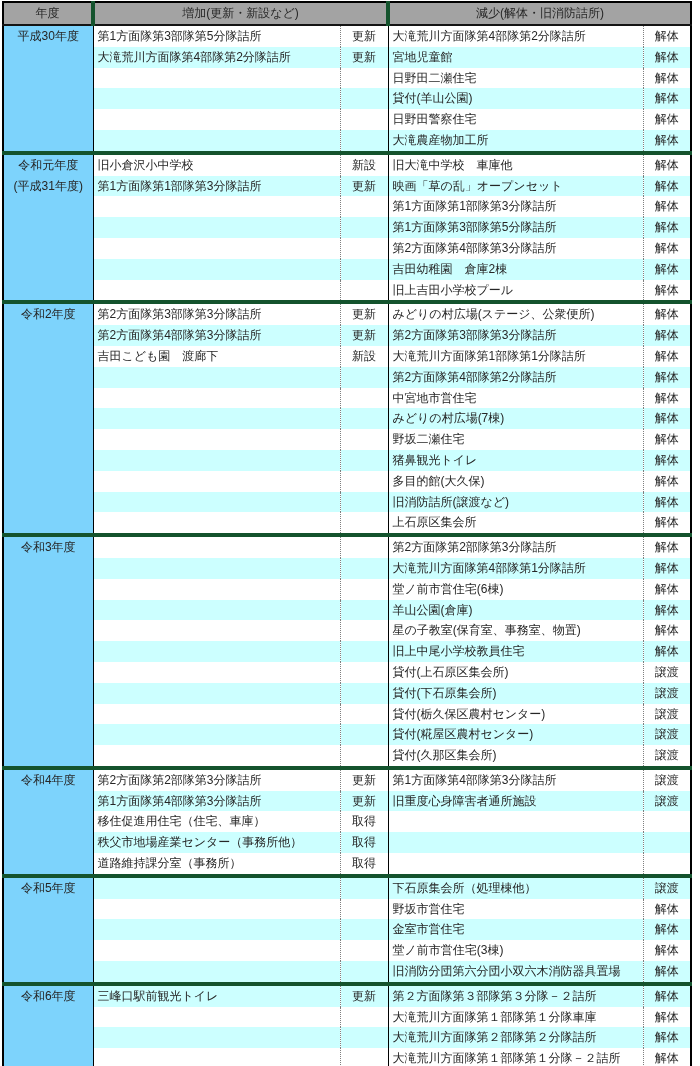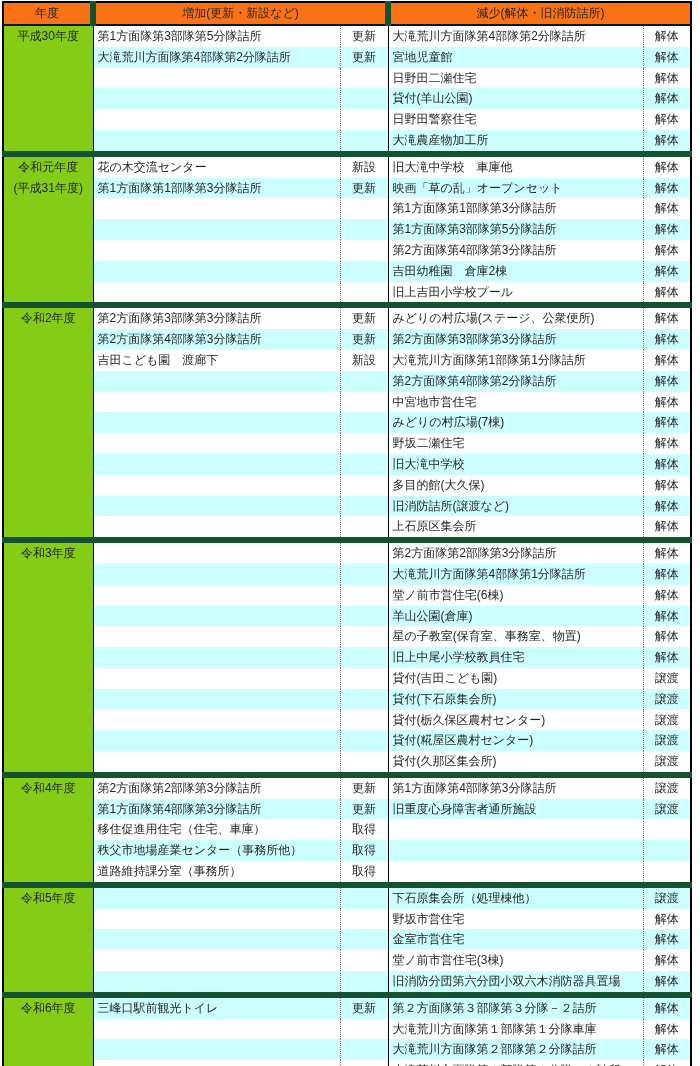--- a/index.html
+++ b/index.html
@@ -23,37 +23,37 @@
     padding: 0;
     overflow: hidden;
     white-space: nowrap;
     font-weight: normal;
   }
   thead th {
     text-align: center;
     height: 21px;
     line-height: 21px;
     border-bottom: 2px solid #141414;
-    background: #f97316;
-  }
-  thead th.bl-solid { border-left: 6px solid #14532d; }
+    background: #a3a3a3;
+  }
+  thead th.bl-solid { border-left: 4px solid #14532d; }
   td.year {
     text-align: center;
     vertical-align: top;
-    background: #84cc16;
+    background: #7dd3fc;
   }
   td.name {
     text-align: left;
     padding-left: 4px;
   }
   td.bl-solid  { border-left: 1px solid #000000; }
   td.bl-dotted { border-left: 1px dotted #7f7f7f; }
   td.type { text-align: center; }
   td.band { background: #CCFFFF; }
-  tr.group-start td { border-top: 6px solid #14532d; }
+  tr.group-start td { border-top: 4px solid #14532d; }
 </style>
 </head>
 <body>
 
 <table class="asset-table">
   <colgroup>
     <col style="width:90px">
     <col style="width:247px">
     <col style="width:48px">
     <col style="width:255px">
@@ -104,21 +104,21 @@
         <td class="name bl-solid band"></td>
         <td class="type bl-dotted band"></td>
         <td class="name bl-solid band">大滝農産物加工所</td>
         <td class="type bl-dotted band">解体</td>
       </tr>
       <tr class="group-start">
         <td class="year" rowspan="7">
           <div>令和元年度</div>
           <div>(平成31年度)</div>
         </td>
-        <td class="name bl-solid">花の木交流センター</td>
+        <td class="name bl-solid">旧小倉沢小中学校</td>
         <td class="type bl-dotted">新設</td>
         <td class="name bl-solid">旧大滝中学校　車庫他</td>
         <td class="type bl-dotted">解体</td>
       </tr>
       <tr>
         <td class="name bl-solid band">第1方面隊第1部隊第3分隊詰所</td>
         <td class="type bl-dotted band">更新</td>
         <td class="name bl-solid band">映画「草の乱」オープンセット</td>
         <td class="type bl-dotted band">解体</td>
       </tr>
@@ -193,21 +193,21 @@
       </tr>
       <tr>
         <td class="name bl-solid"></td>
         <td class="type bl-dotted"></td>
         <td class="name bl-solid">野坂二瀬住宅</td>
         <td class="type bl-dotted">解体</td>
       </tr>
       <tr>
         <td class="name bl-solid band"></td>
         <td class="type bl-dotted band"></td>
-        <td class="name bl-solid band">旧大滝中学校</td>
+        <td class="name bl-solid band">猪鼻観光トイレ</td>
         <td class="type bl-dotted band">解体</td>
       </tr>
       <tr>
         <td class="name bl-solid"></td>
         <td class="type bl-dotted"></td>
         <td class="name bl-solid">多目的館(大久保)</td>
         <td class="type bl-dotted">解体</td>
       </tr>
       <tr>
         <td class="name bl-solid band"></td>
@@ -256,21 +256,21 @@
       </tr>
       <tr>
         <td class="name bl-solid band"></td>
         <td class="type bl-dotted band"></td>
         <td class="name bl-solid band">旧上中尾小学校教員住宅</td>
         <td class="type bl-dotted band">解体</td>
       </tr>
       <tr>
         <td class="name bl-solid"></td>
         <td class="type bl-dotted"></td>
-        <td class="name bl-solid">貸付(吉田こども園)</td>
+        <td class="name bl-solid">貸付(上石原区集会所)</td>
         <td class="type bl-dotted">譲渡</td>
       </tr>
       <tr>
         <td class="name bl-solid band"></td>
         <td class="type bl-dotted band"></td>
         <td class="name bl-solid band">貸付(下石原集会所)</td>
         <td class="type bl-dotted band">譲渡</td>
       </tr>
       <tr>
         <td class="name bl-solid"></td>

